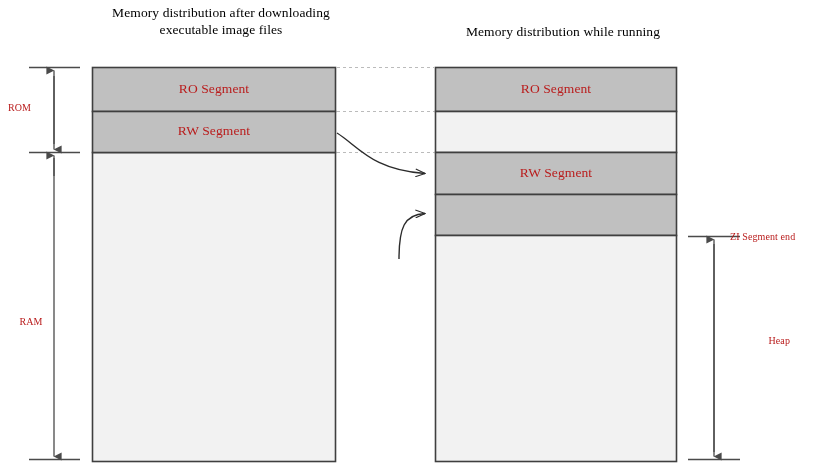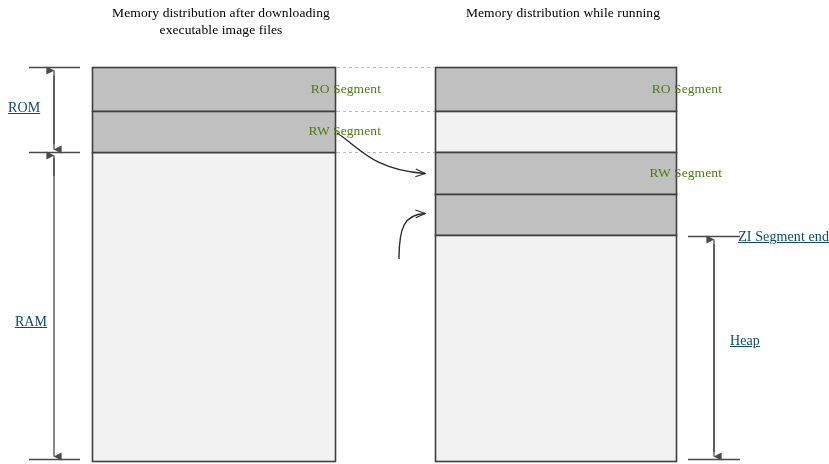--- a/index.html
+++ b/index.html
@@ -29,43 +29,41 @@
   }
   .title {
     position: absolute;
     text-align: center;
     font-size: 13.5px;
     line-height: 17px;
     color: #000;
     letter-spacing: 0.1px;
   }
   #title-left { left: 110px; top: 4px; width: 222px; }
-  #title-right { left: 452px; top: 4px; width: 222px; }
+  #title-right { left: 452px; top: 23px; width: 222px; }
 
   .seg-label {
     position: absolute;
-    text-align: right;
+    text-align: center;
     font-size: 13.5px;
     line-height: 16px;
-    color: #4d7c0f;
+    color: #b91c1c;
     letter-spacing: 0.1px;
-    padding-left: 45px;
   }
   .axis-label {
     position: absolute;
-    font-size: 14px;
+    font-size: 10px;
     line-height: 17px;
-    color: #0c4a6e;
+    color: #b91c1c;
     letter-spacing: 0.1px;
-    text-decoration: underline;
   }
   #label-rom { left: 8px; top: 99px; width: 46px; text-align: left; }
   #label-ram { left: 8px; top: 313px; width: 46px; text-align: center; }
-  #label-zi-end { left: 730px; top: 228px; width: 99px; text-align: right; }
-  #label-heap { left: 730px; top: 332px; width: 60px; text-align: left; }
+  #label-zi-end { left: 730px; top: 228px; width: 99px; text-align: left; }
+  #label-heap { left: 730px; top: 332px; width: 60px; text-align: right; }
 
   #lbl-ro-left  { left: 92px;  top: 81px;  width: 244px; }
   #lbl-rw-left  { left: 92px;  top: 123px; width: 244px; }
   #lbl-ro-right { left: 435px; top: 81px;  width: 242px; }
   #lbl-rw-right { left: 435px; top: 165px; width: 242px; }
   #lbl-zi-right { left: 435px; top: 206px; width: 242px; }
   #lbl-heap-box { left: 435px; top: 331px; width: 242px; }
 </style>
 </head>
 <body>

